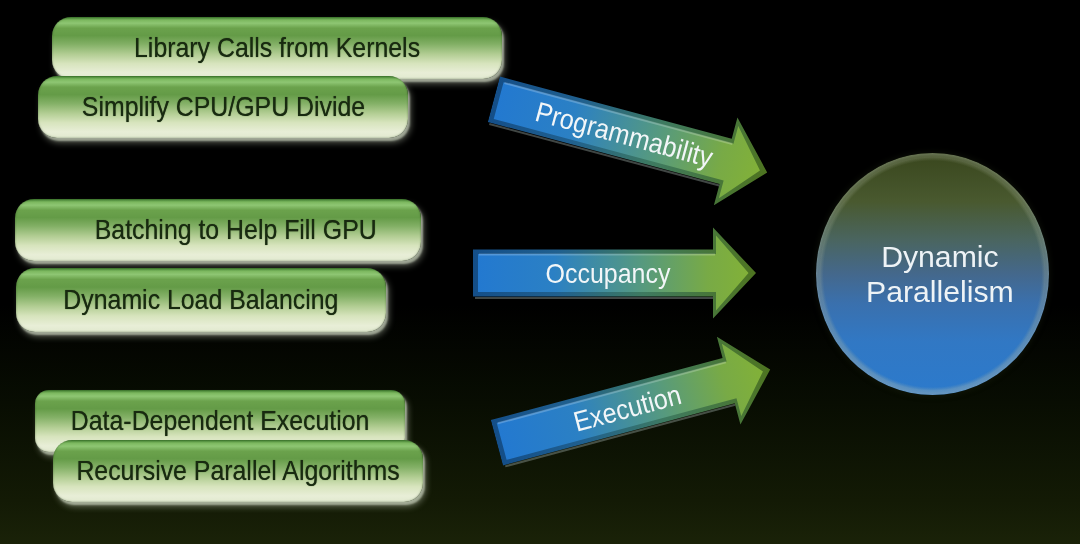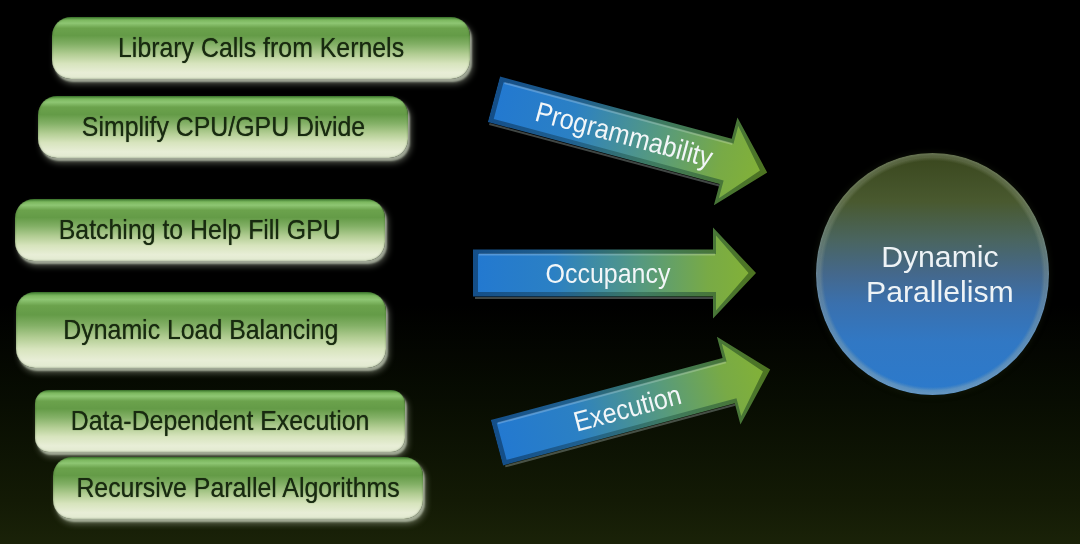--- a/index.html
+++ b/index.html
@@ -58,36 +58,36 @@
     display:flex;align-items:center;justify-content:center;
     text-align:center;
     color:#eef3f6;
     font-size:29px;
     line-height:35px;
   }
   .circle > div{transform:translate(7px,1px) scaleX(1.042);}
 </style>
 </head>
 <body>
-  <div class="btn" style="left:52px;top:17px;width:418px;">
+  <div class="btn" style="left:52px;top:17px;width:450px;">
     <span>Library Calls from Kernels</span>
   </div>
-  <div class="btn" style="left:38px;top:96px;">
+  <div class="btn" style="left:38px;top:76px;">
     <span>Simplify CPU/GPU Divide</span>
   </div>
-  <div class="btn" style="left:15px;top:199px;">
+  <div class="btn" style="left:15px;top:199px;padding-left:36px;">
     <span>Batching to Help Fill GPU</span>
   </div>
-  <div class="btn" style="left:16px;top:292px;height:76px;">
+  <div class="btn" style="left:16px;top:268px;height:64px;">
     <span>Dynamic Load Balancing</span>
   </div>
   <div class="btn" style="left:35px;top:390px;border-radius:14px;">
     <span>Data-Dependent Execution</span>
   </div>
-  <div class="btn" style="left:53px;top:457px;">
+  <div class="btn" style="left:53px;top:440px;">
     <span>Recursive Parallel Algorithms</span>
   </div>
 
   <svg class="arrow" style="left:489px;top:90px;transform:rotate(15deg);" viewBox="0 0 284 92">
     <defs>
       <linearGradient id="gA1" x1="0" y1="0" x2="1" y2="0">
         <stop offset="0" stop-color="#144e88"></stop>
         <stop offset="0.3" stop-color="#20608f"></stop>
         <stop offset="0.6" stop-color="#3e7a60"></stop>
         <stop offset="1" stop-color="#4e7420"></stop>

